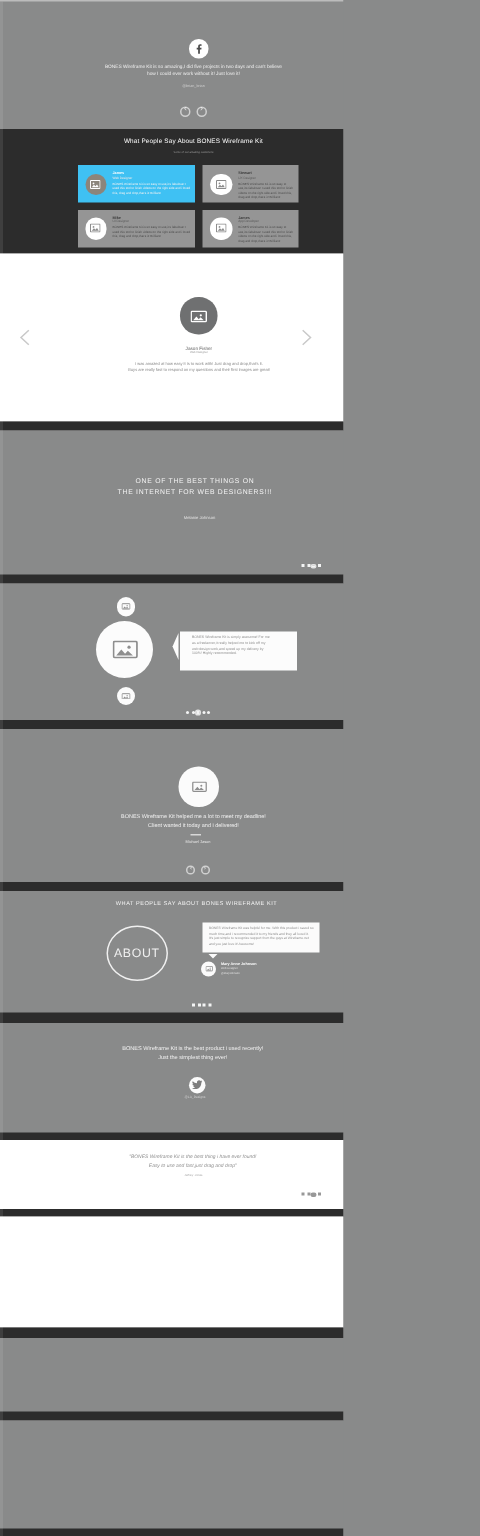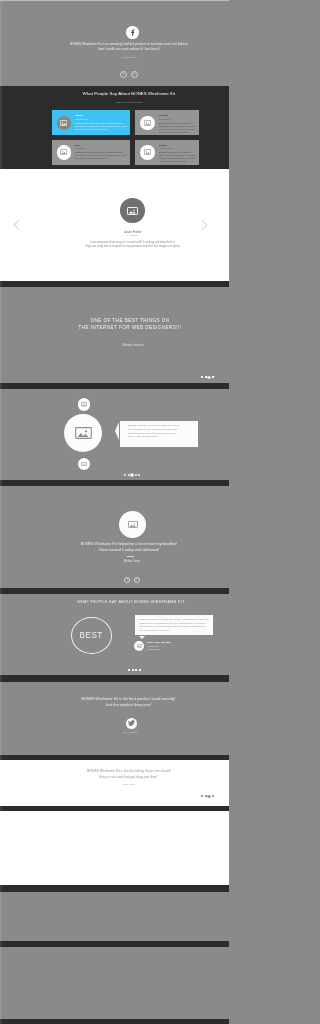--- a/index.html
+++ b/index.html
@@ -284,21 +284,21 @@
     <div class="rule"></div>
     <div class="au">Michael Jason</div>
     <div class="navs">
       <div class="navbtn">‹</div>
       <div class="navbtn">›</div>
     </div>
   </div>
   <div class="sec dark" style="top:588px;height:6px"></div>
   <div class="sec gray" id="s7" style="top:594px;height:81px">
     <div class="h2">WHAT PEOPLE SAY ABOUT BONES WIREFRAME KIT</div>
-    <div class="logo">BEST</div>
+    <div class="logo">ABOUT</div>
     <div class="bub">
       <div class="btail"></div>
       <div class="tx">BONES Wireframe Kit was helpful for me. With this product i saved so much time,and i recommended it to my friends and they all loved it. It's just simple to recognize support from the guys at Wireframe.net and you just love it! Awesome!</div>
     </div>
     <div class="av">
       <svg width="5" height="3.6" viewBox="0 0 28 20" aria-hidden="true">
           <rect x="1.6" y="1.6" width="24.8" height="16.8" rx="1.6" fill="none" stroke="#8e8e8e" stroke-width="3"></rect>
           <circle cx="17.5" cy="8" r="2" fill="#8e8e8e"></circle>
           <path d="M4.6 16.4l5.4-6.2 4 4.6 3.1-3.4 5.3 5z" fill="#8e8e8e"></path>
         </svg>

